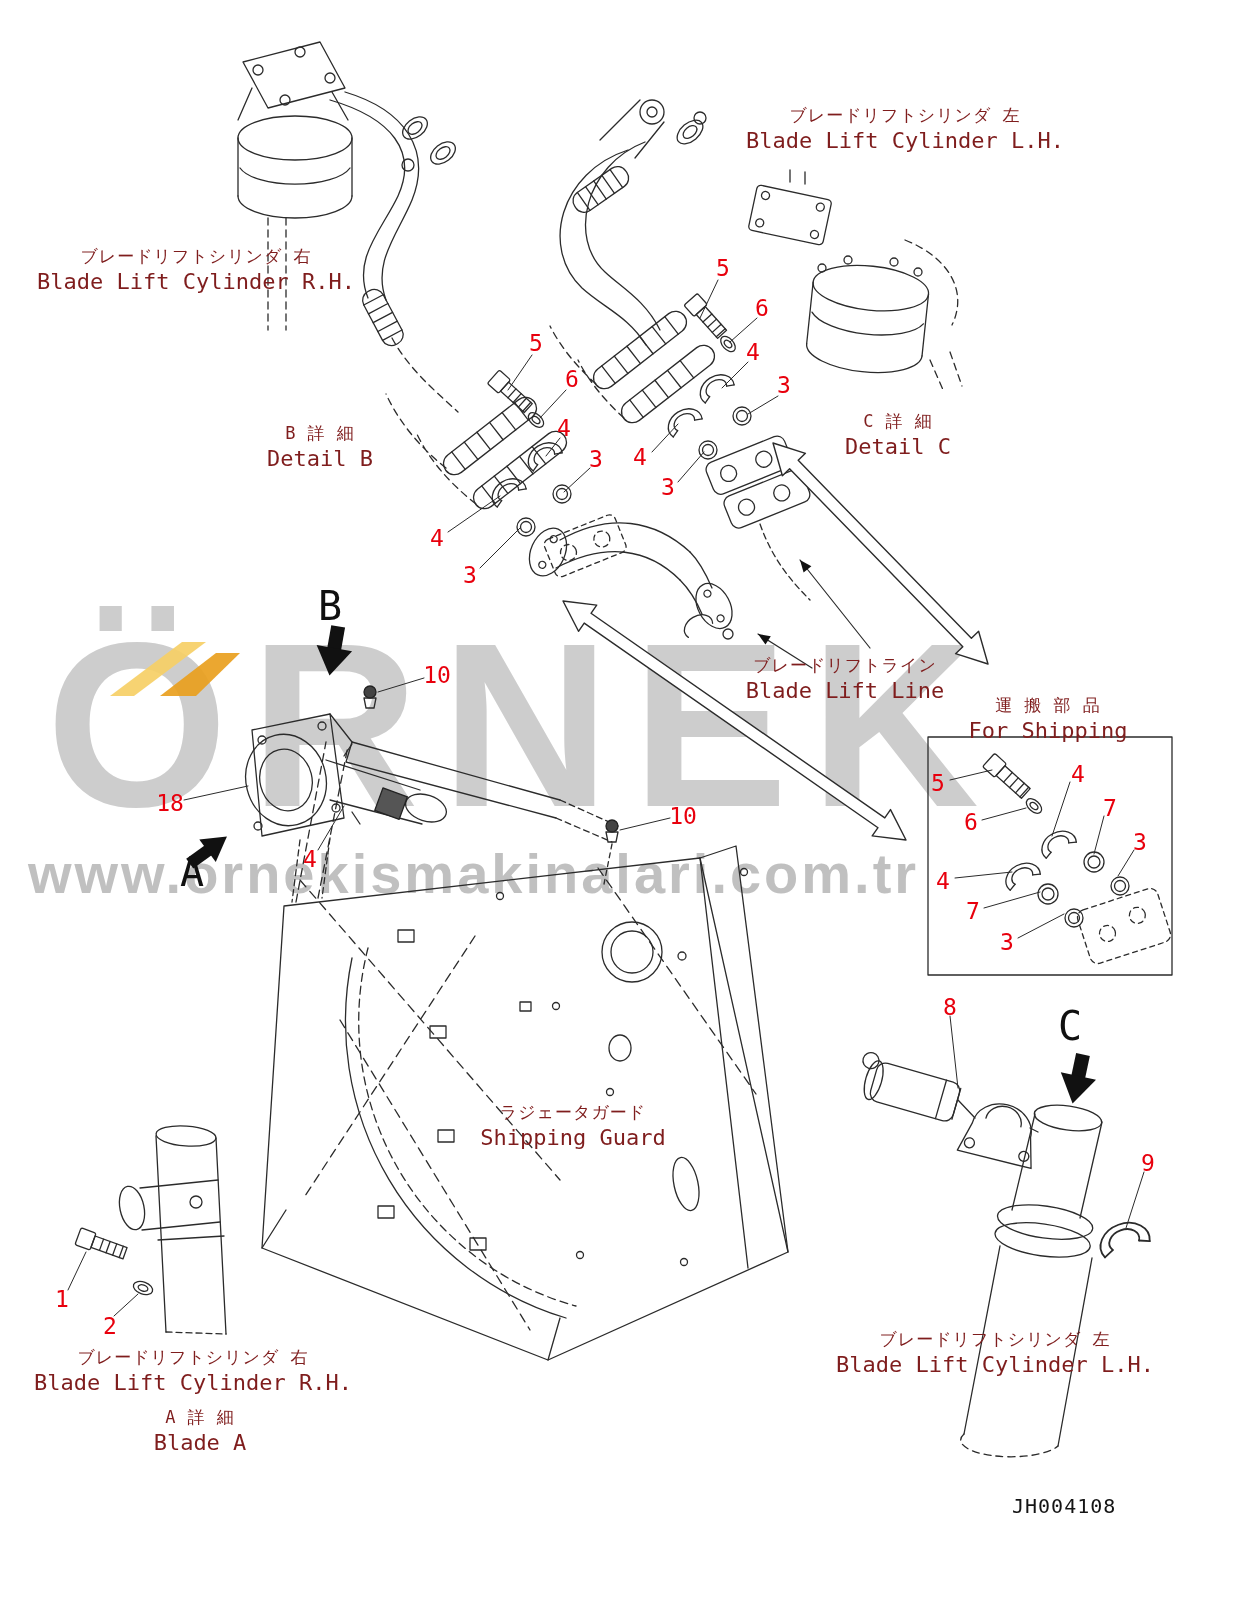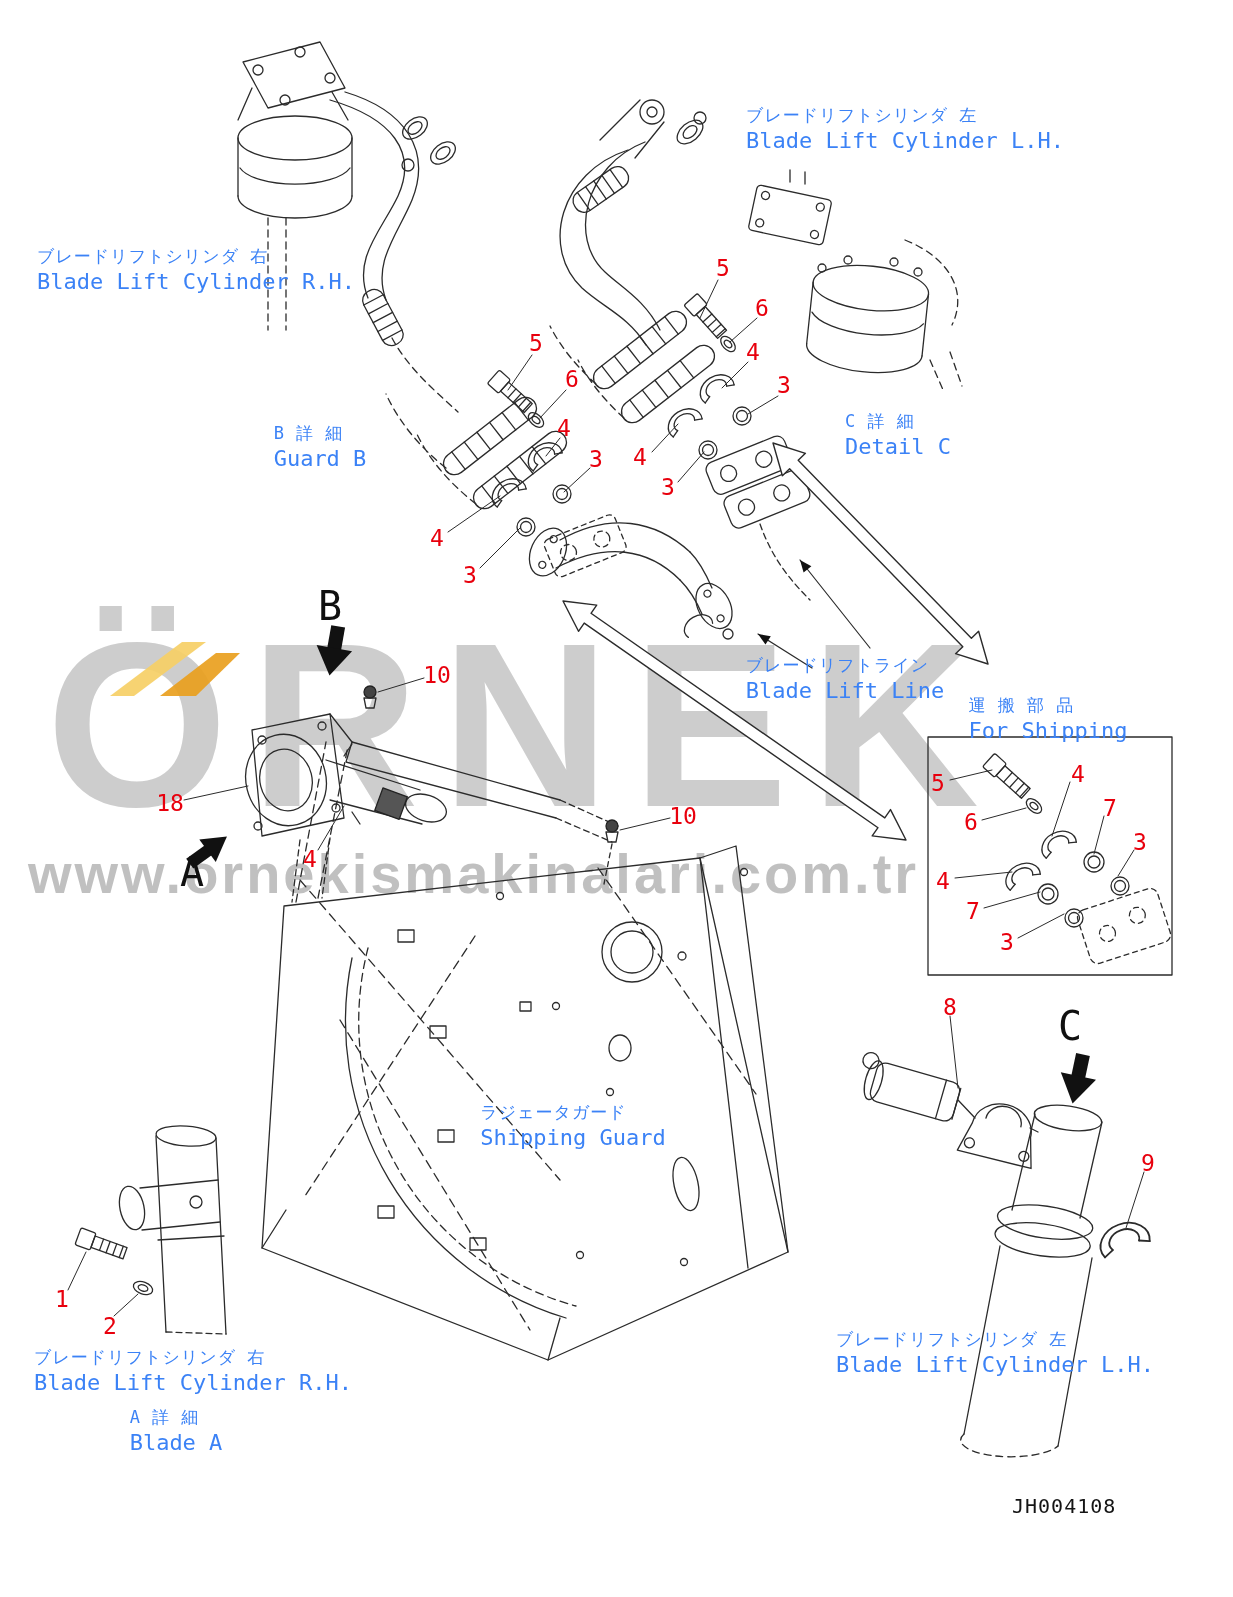--- a/index.html
+++ b/index.html
@@ -6,21 +6,21 @@
   html,body { margin:0; padding:0; background:#ffffff; }
   .page { position:relative; width:1233px; height:1597px; background:#ffffff; overflow:hidden;
           font-family:"DejaVu Sans Mono","Liberation Sans",monospace; }
   .wm-brand { position:absolute; left:46px; top:608px; font-size:234px; font-weight:700;
               letter-spacing:22px; color:rgba(150,150,150,0.48); line-height:1;
               font-family:Liberation Sans, sans-serif; user-select:none; }
   .wm-url { position:absolute; left:28px; top:846px; font-size:56px; font-weight:700;
             letter-spacing:3px; color:rgba(140,140,140,0.55); line-height:1;
             font-family:"Liberation Sans",sans-serif; user-select:none; }
   svg.drawing { position:absolute; left:0; top:0; }
-  .label { position:absolute; transform:translateX(-50%); color:#3b82f6; white-space:nowrap; }
+  .label { position:absolute; transform:translateX(-50%); text-align:center; color:#7f1d1d; white-space:nowrap; }
   .label .jp { font-size:17px; line-height:26px; letter-spacing:1px; }
   .label .en { font-size:22px; line-height:26px; }
   .callout { position:absolute; transform:translate(-50%,-50%); color:#e8000d; font-size:23px; line-height:1; }
   .section-letter { position:absolute; transform:translate(-50%,-50%); font-size:40px; color:#101010; }
   .doc-number { position:absolute; left:1012px; top:1494px; font-size:20px; color:#141414; letter-spacing:1px; }
 </style>
 </head>
 <body>
 
 <div class="page">
@@ -402,21 +402,21 @@
   <div class="label" style="left:905px; top:102px">
     <div class="jp">ブレードリフトシリンダ 左</div>
     <div class="en">Blade Lift Cylinder L.H.</div>
   </div>
   <div class="label" style="left:196px; top:243px">
     <div class="jp">ブレードリフトシリンダ 右</div>
     <div class="en">Blade Lift Cylinder R.H.</div>
   </div>
   <div class="label" style="left:320px; top:420px">
     <div class="jp">B 詳 細</div>
-    <div class="en">Guard B</div>
+    <div class="en">Detail B</div>
   </div>
   <div class="label" style="left:898px; top:408px">
     <div class="jp">C 詳 細</div>
     <div class="en">Detail C</div>
   </div>
   <div class="label" style="left:845px; top:652px">
     <div class="jp">ブレードリフトライン</div>
     <div class="en">Blade Lift Line</div>
   </div>
   <div class="label" style="left:1048px; top:692px">
@@ -424,21 +424,21 @@
     <div class="en">For Shipping</div>
   </div>
   <div class="label" style="left:573px; top:1099px">
     <div class="jp">ラジェータガード</div>
     <div class="en">Shipping Guard</div>
   </div>
   <div class="label" style="left:193px; top:1344px">
     <div class="jp">ブレードリフトシリンダ 右</div>
     <div class="en">Blade Lift Cylinder R.H.</div>
   </div>
-  <div class="label" style="left:176px; top:1404px">
+  <div class="label" style="left:200px; top:1404px">
     <div class="jp">A 詳 細</div>
     <div class="en">Blade A</div>
   </div>
   <div class="label" style="left:995px; top:1326px">
     <div class="jp">ブレードリフトシリンダ 左</div>
     <div class="en">Blade Lift Cylinder L.H.</div>
   </div>
 
   <div class="section-letter" style="left:330px; top:606px">B</div>
   <div class="section-letter" style="left:192px; top:872px">A</div>

